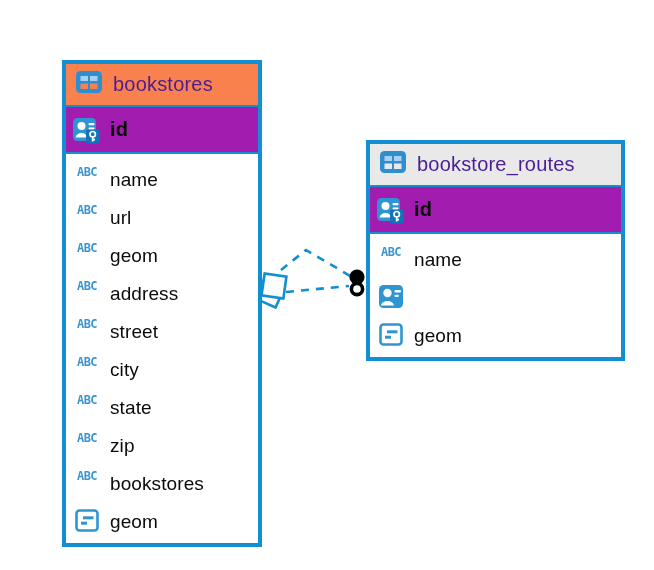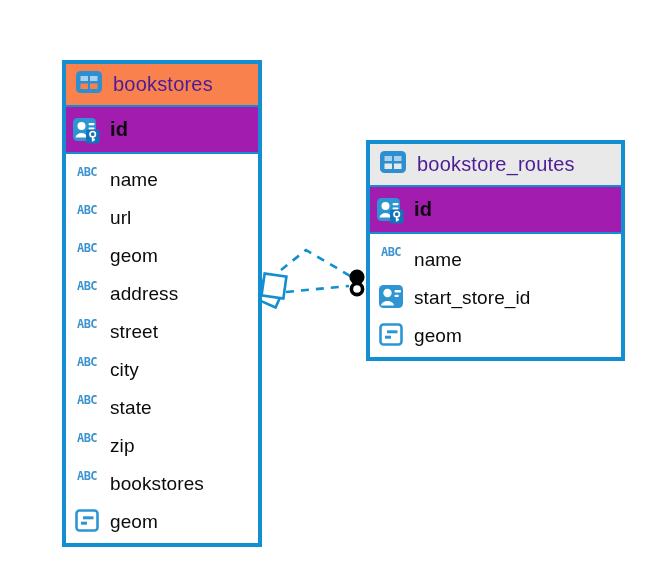--- a/index.html
+++ b/index.html
@@ -215,21 +215,20 @@
         <div class="row">
     <span class="icon">
   <svg width="27" height="27" viewBox="0 0 27 27">
     <rect x="1" y="2" width="24" height="23" rx="4.5" fill="#2E95D3"></rect>
     <circle cx="9.5" cy="10" r="4.2" fill="#ffffff"></circle>
     <path d="M3 22.5 C4 16.5 15 16.5 16 22.5 Z" fill="#ffffff"></path>
     <rect x="16.5" y="7" width="6.5" height="2.4" rx="1" fill="#ffffff"></rect>
     <rect x="16.5" y="11.7" width="4.3" height="2.4" rx="1" fill="#ffffff"></rect>
   </svg>
 </span>
-    <span class="fld">start_store_id</span>
   </div>
         <div class="row">
     <span class="icon">
   <svg width="27" height="27" viewBox="0 0 27 27">
     <rect x="2.5" y="3.5" width="21" height="20" rx="3" fill="#ffffff" stroke="#2E95D3" stroke-width="2.6"></rect>
     <line x1="9" y1="10.8" x2="19.5" y2="10.8" stroke="#2E95D3" stroke-width="3"></line>
     <line x1="7" y1="16.2" x2="13" y2="16.2" stroke="#2E95D3" stroke-width="3"></line>
   </svg>
 </span>
     <span class="fld">geom</span>

